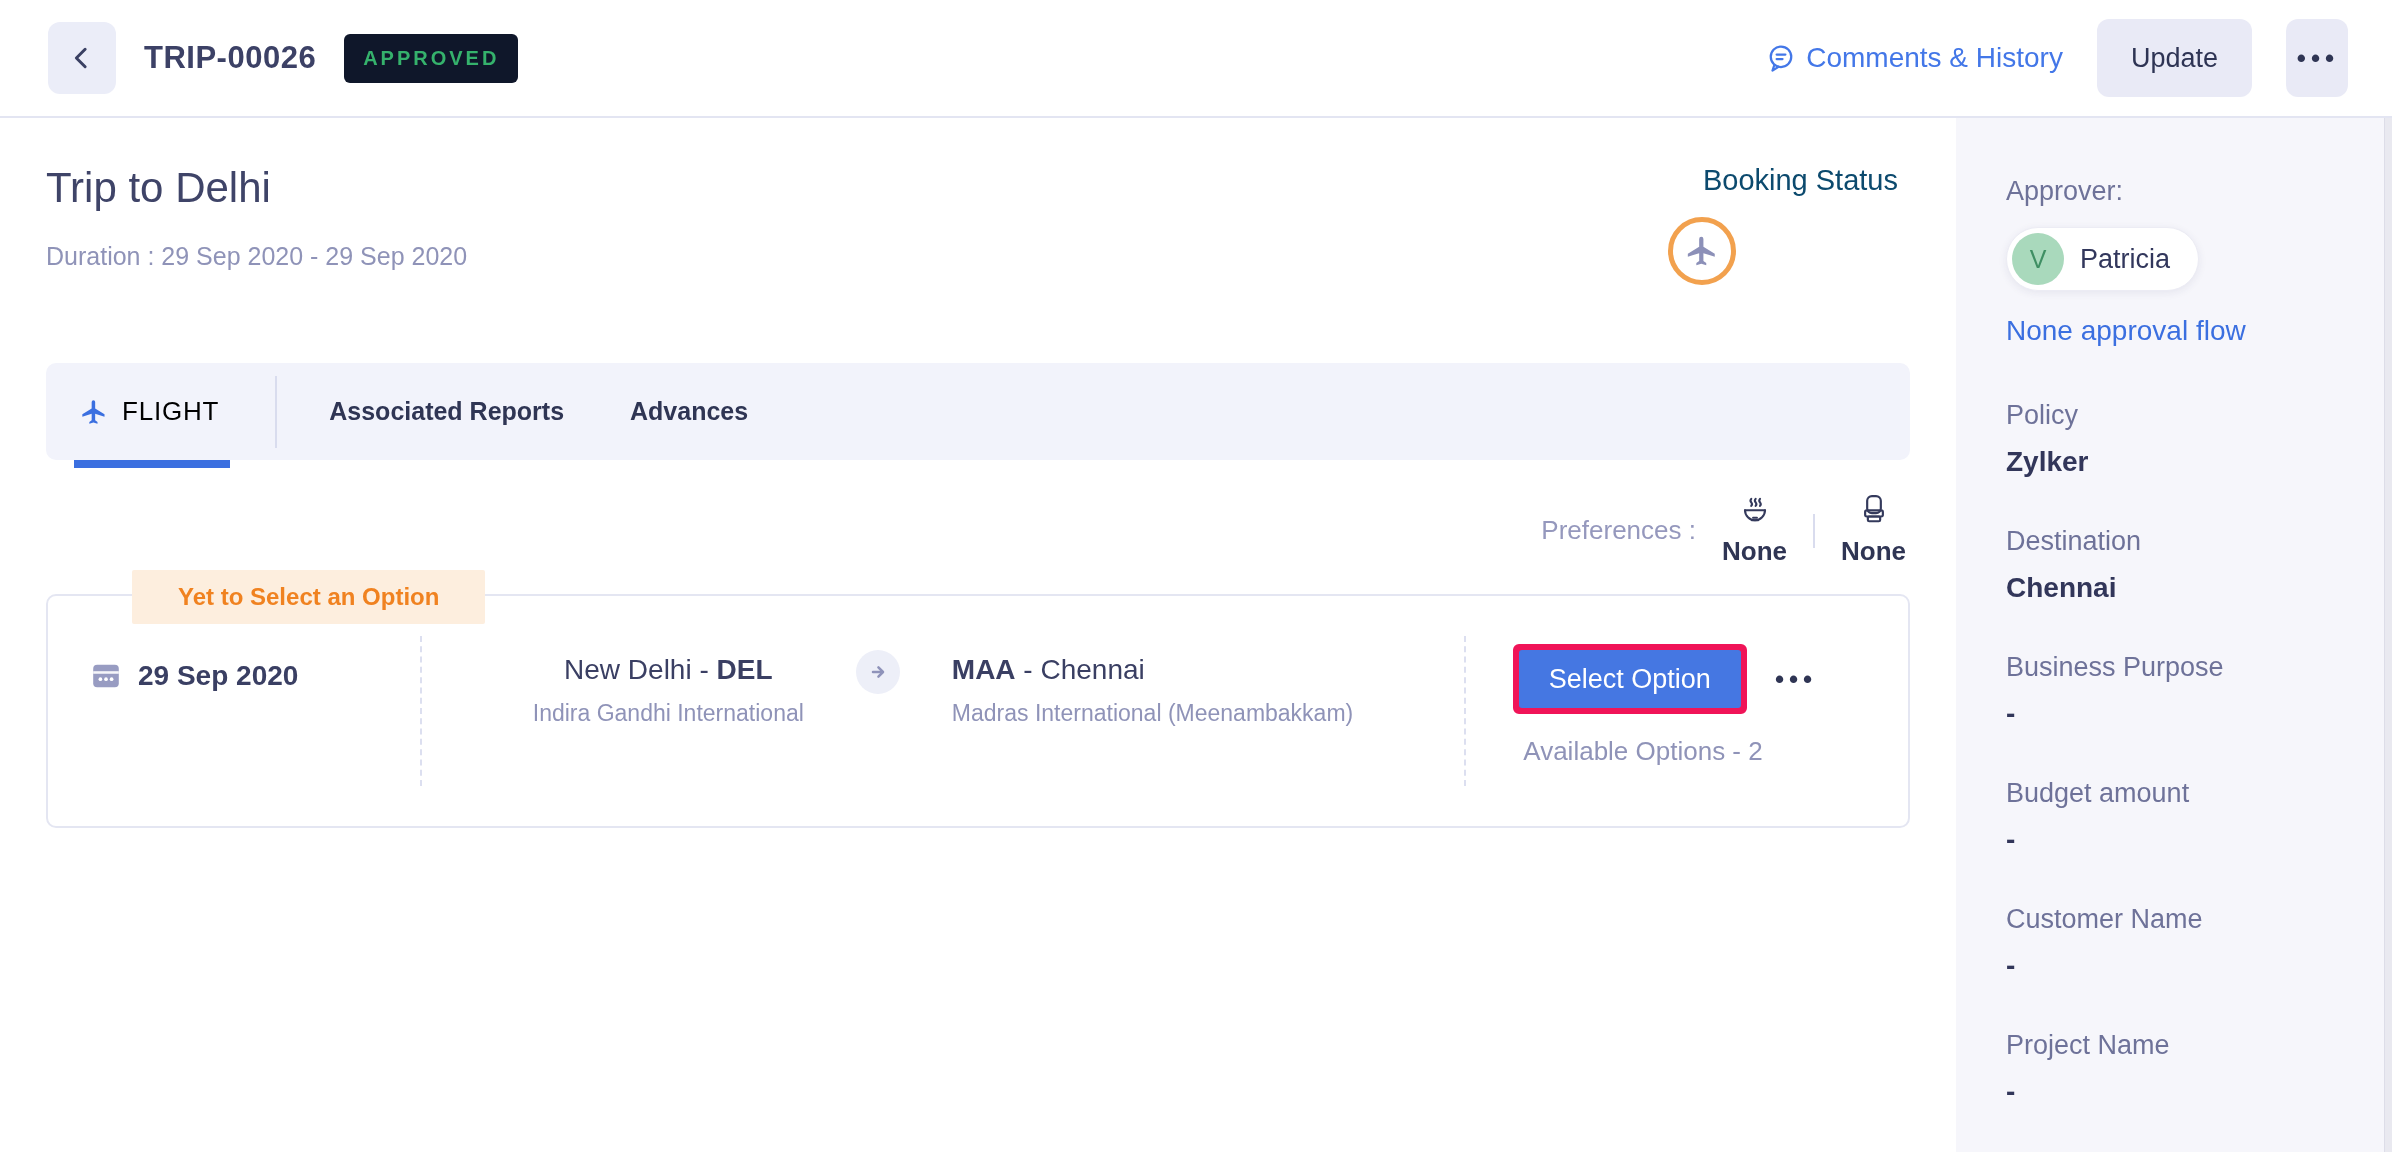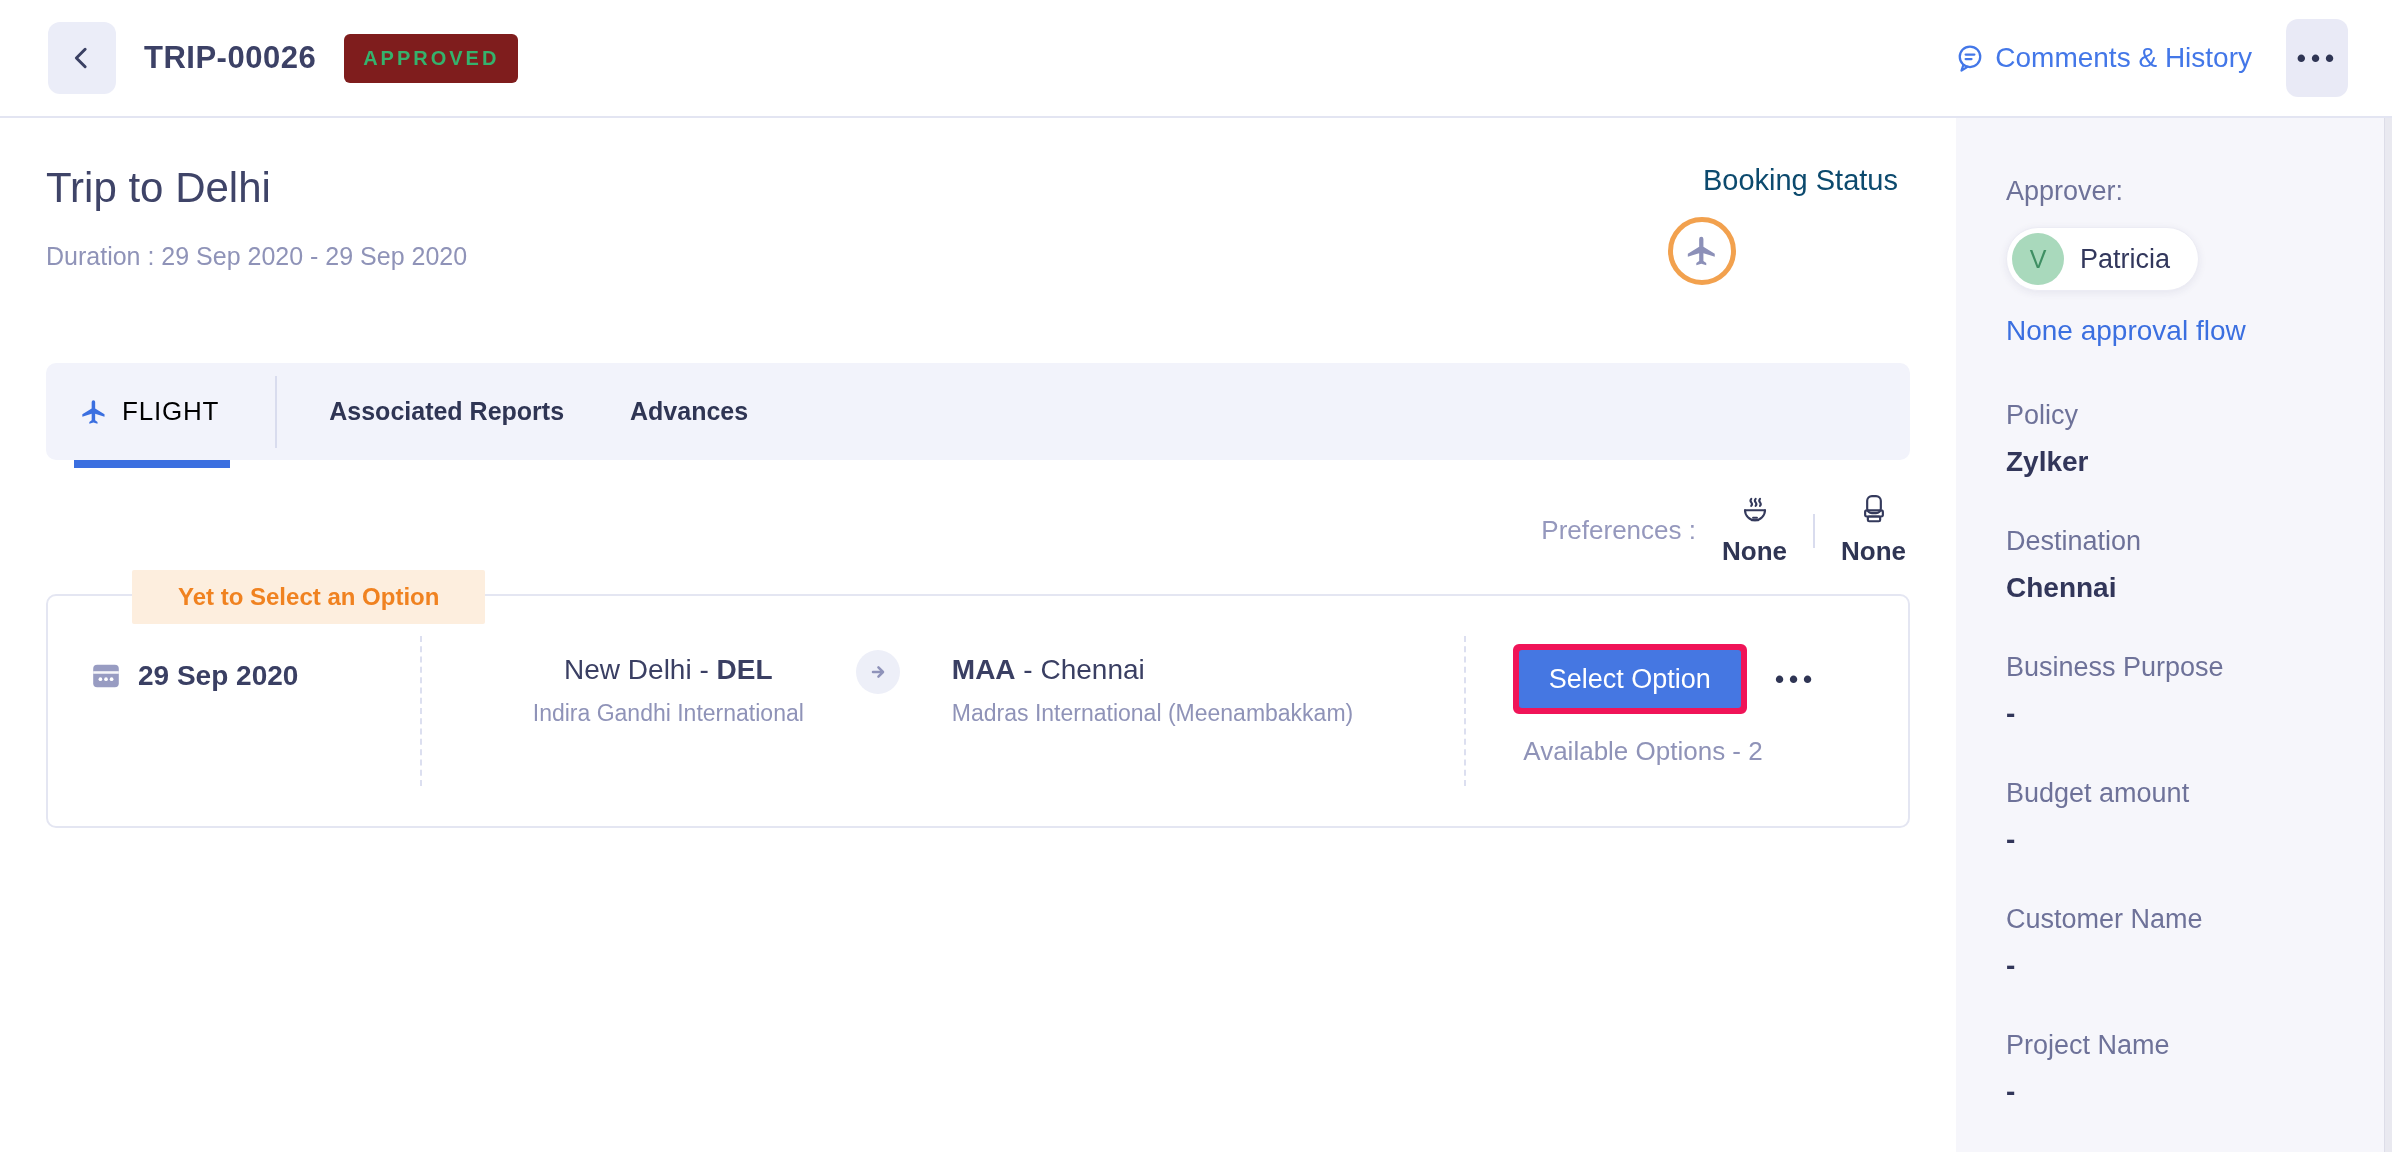--- a/index.html
+++ b/index.html
@@ -13,21 +13,21 @@
   .header {
     height:118px; display:flex; align-items:center; gap:28px;
     padding:0 44px 0 48px; background:#ffffff; border-bottom:2px solid #e3e5f2;
   }
   .back-btn {
     width:68px; height:72px; border-radius:12px; background:#ebedf8;
     display:flex; align-items:center; justify-content:center; cursor:pointer; flex:0 0 auto;
   }
   .trip-id { font-size:31px; font-weight:bold; color:#3c4166; letter-spacing:.5px; }
   .status-badge {
-    background:#7f1d1d; color:#35b26c; font-size:20px; font-weight:bold;
+    background:#0f172a; color:#35b26c; font-size:20px; font-weight:bold;
     letter-spacing:3px; padding:13px 19px; border-radius:6px;
   }
   .header-right { margin-left:auto; display:flex; align-items:center; gap:34px; }
   .comments-link { display:flex; align-items:center; gap:10px; color:#4377e8; font-size:28px; cursor:pointer; }
   .update-btn {
     background:#e9eaf6; color:#2e3454; font-size:27px; border:none; cursor:pointer;
     padding:0 34px; height:78px; border-radius:12px;
   }
   .more-btn {
     background:#e9eaf6; border:none; cursor:pointer; width:62px; height:78px; border-radius:12px;
@@ -150,20 +150,21 @@
         <span class="icon">
           <svg width="30" height="30" viewBox="0 0 24 24" fill="none" stroke="#4377e8" stroke-width="1.8" stroke-linecap="round" stroke-linejoin="round">
             <circle cx="12" cy="11" r="8.2"></circle>
             <path d="M6.6 17.8 L5.2 22 L10 19.1"></path>
             <path d="M8.5 9.2 H15.5"></path>
               <path d="M8.5 12.8 H13.2"></path>
           </svg>
         </span>
         <span>Comments &amp; History</span>
       </div>
+      <button class="update-btn">Update</button>
       <button class="more-btn">
         <span class="dots">•••</span>
       </button>
     </div>
   </div>
 
   <div class="body">
 
     <div class="main">
 

